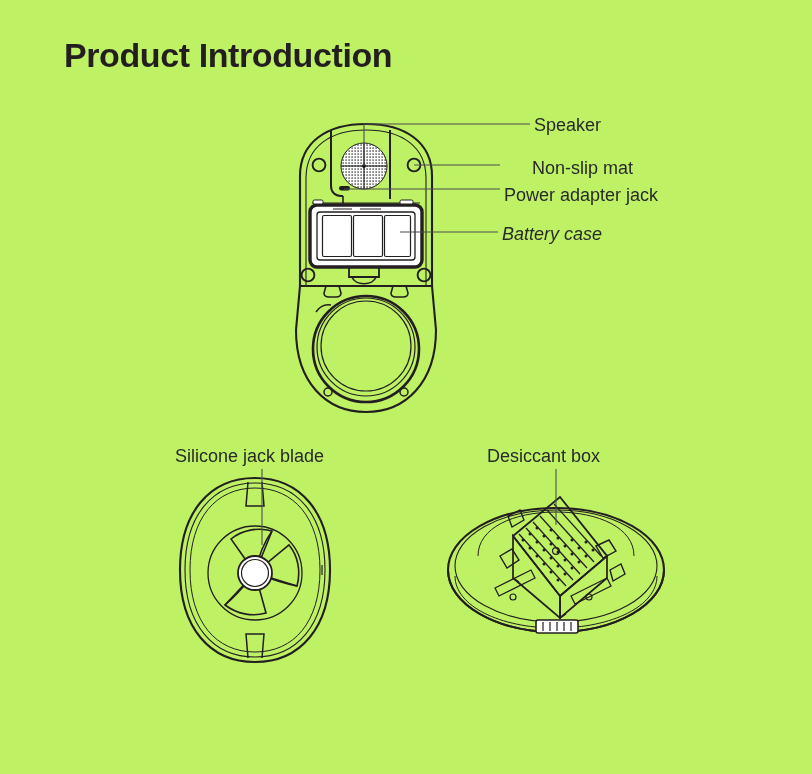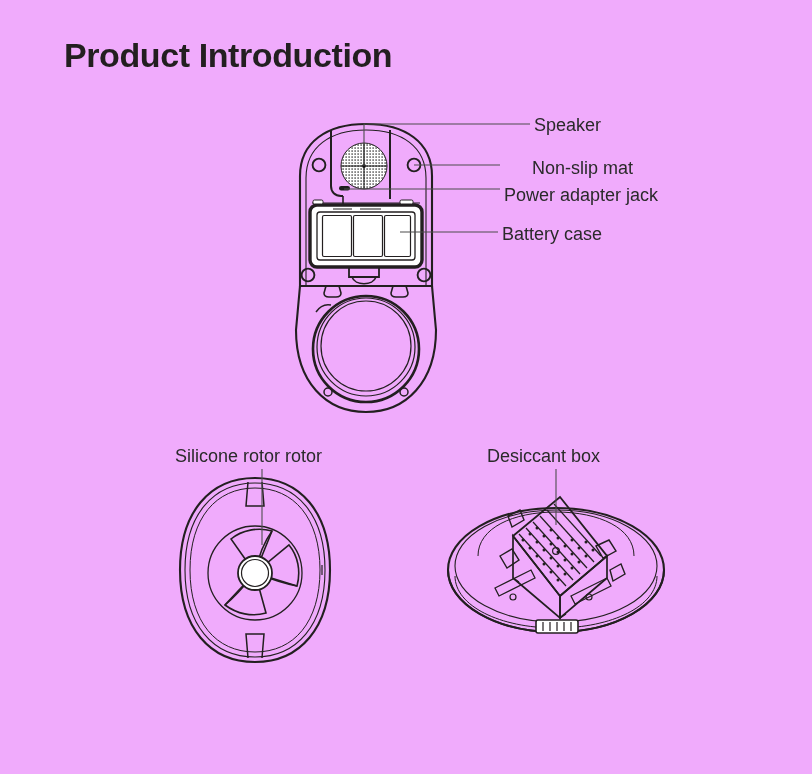--- a/index.html
+++ b/index.html
@@ -12,21 +12,21 @@
     width: 812px;
     height: 774px;
     position: relative;
     font-family: "Liberation Sans", "DejaVu Sans", sans-serif;
     color: #262626;
     overflow: hidden;
   }
   #page-root {
     position: absolute;
     inset: 0;
-    background: #f0abfc;
+    background: #bef264;
   }
   .page-title {
     position: absolute;
     left: 64px;
     top: 36px;
     font-size: 34px;
     font-weight: bold;
     letter-spacing: -0.4px;
     color: #231f20;
     white-space: nowrap;
@@ -41,21 +41,21 @@
   .callout-label {
     position: absolute;
     font-size: 18px;
     color: #2a2a2a;
     white-space: nowrap;
     line-height: 1;
   }
   #label-speaker   { left: 534px; top: 116px; }
   #label-nonslip   { left: 532px; top: 159px; }
   #label-power     { left: 504px; top: 186px; }
-  #label-battery   { left: 502px; top: 225px; }
+  #label-battery   { left: 502px; top: 225px; font-style: italic; }
   #label-rotor     { left: 175px; top: 447px; }
   #label-desiccant { left: 487px; top: 447px; }
   svg { display: block; }
   .ln  { fill: none; stroke: #231f20; }
   .lead { fill: none; stroke: #4d4d4d; stroke-width: 1.1; }
 </style>
 </head>
 <body>
 
 <div id="page-root">
@@ -237,16 +237,16 @@
       </g>
 
       <path class="lead" d="M556 469 L556 525"></path>
     </g>
   </svg>
 
   <div class="callout-label" id="label-speaker">Speaker</div>
   <div class="callout-label" id="label-nonslip">Non-slip mat</div>
   <div class="callout-label" id="label-power">Power adapter jack</div>
   <div class="callout-label" id="label-battery">Battery case</div>
-  <div class="callout-label" id="label-rotor">Silicone rotor rotor</div>
+  <div class="callout-label" id="label-rotor">Silicone jack blade</div>
   <div class="callout-label" id="label-desiccant">Desiccant box</div>
 
 </div>
 
 </body></html>

